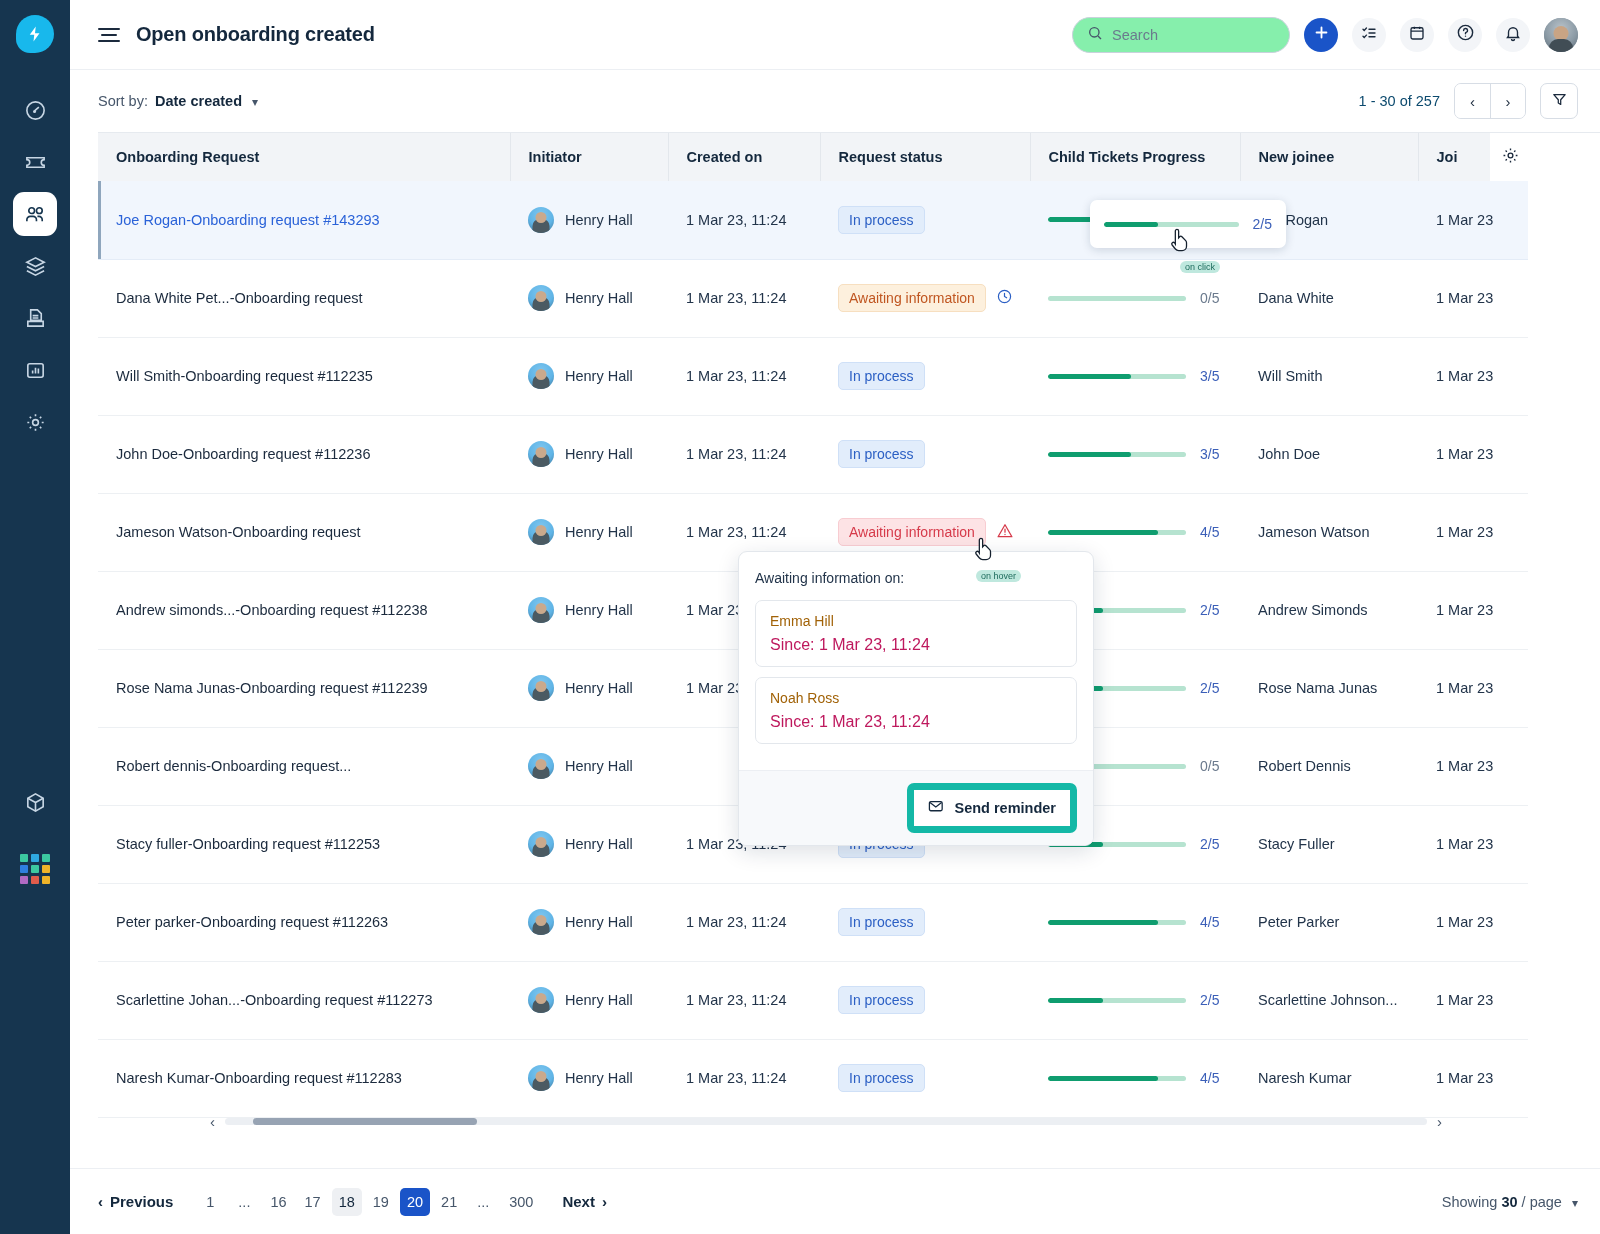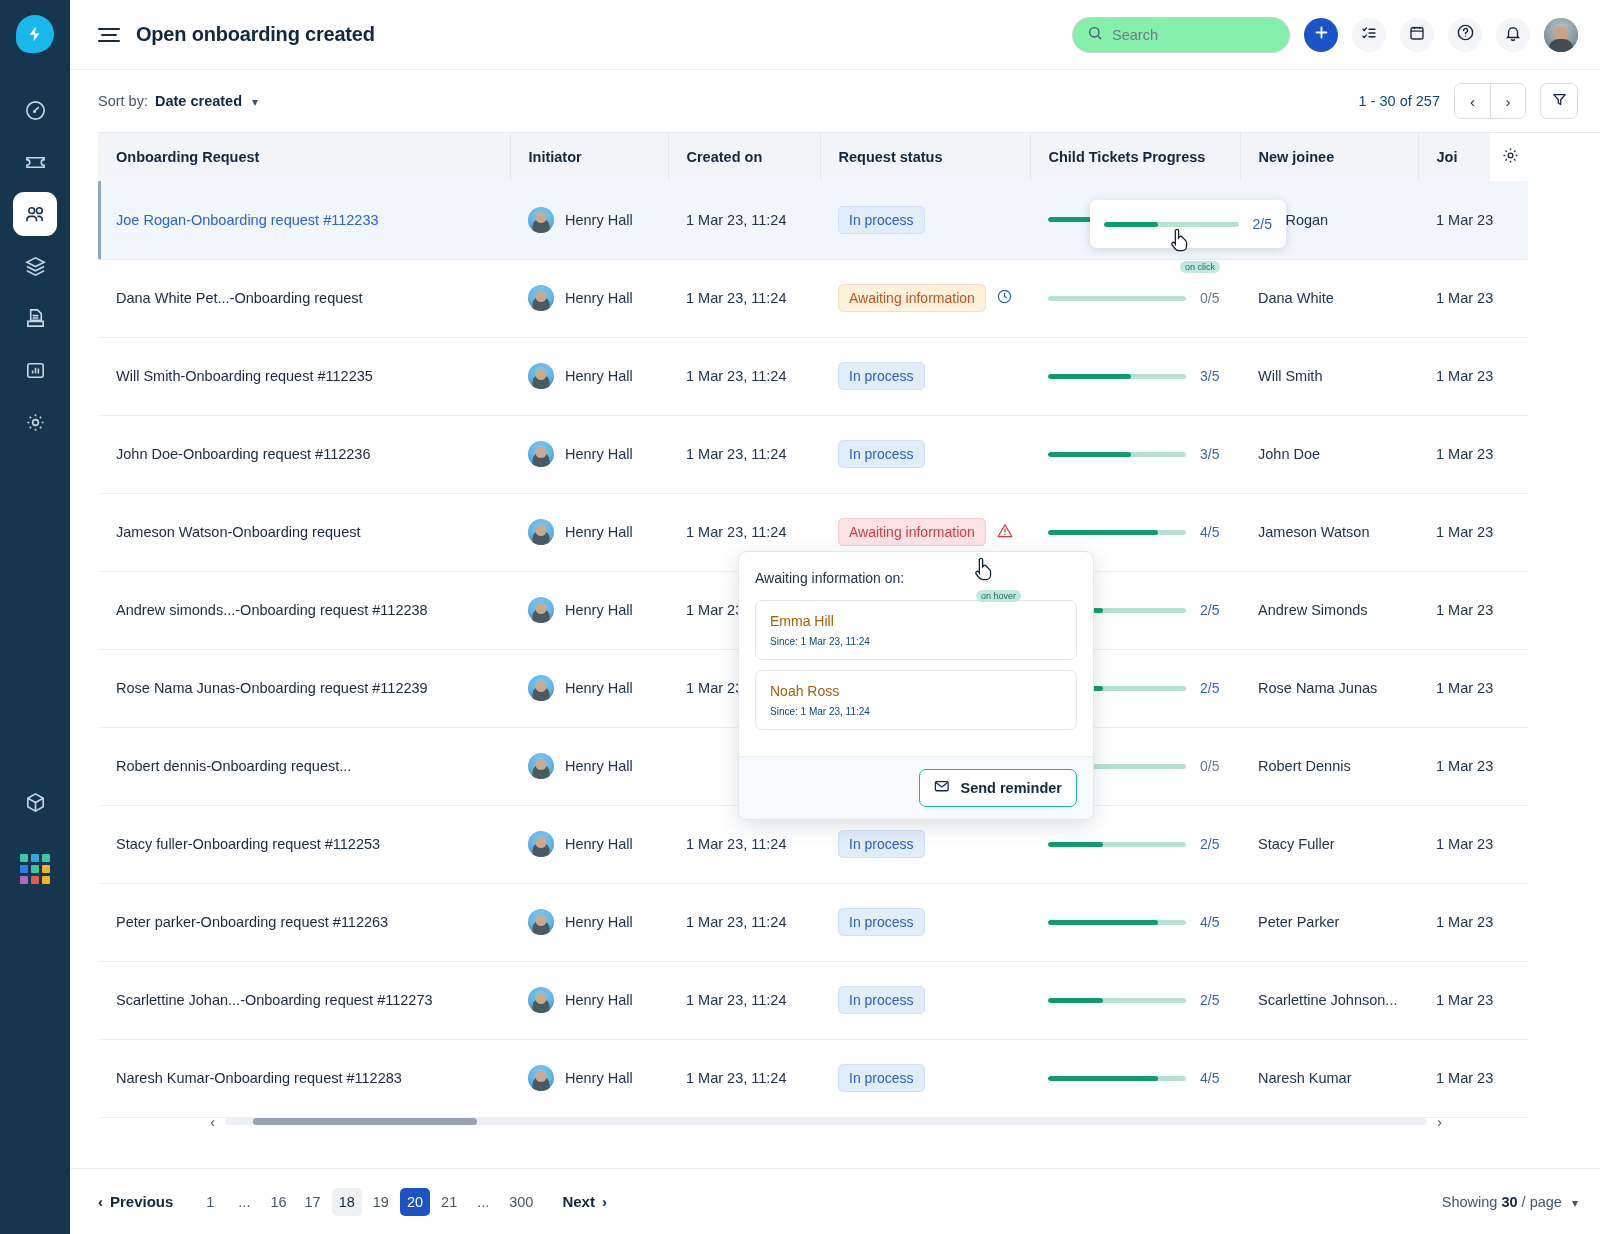--- a/index.html
+++ b/index.html
@@ -183,27 +183,27 @@
     position:absolute; left: 668px; top: 551px; width: 356px;
     background:#fff; border:1px solid #e3e7ec; border-radius: 9px;
     box-shadow: 0 6px 22px rgba(16,36,64,.14); z-index: 8; overflow:hidden;
   }
   .popover-body { padding: 18px 16px 16px 16px; }
   .popover-title { font-size: 14px; color:#22344a; margin-bottom: 14px; }
   .pop-card {
     border: 1px solid #e3e7ec; border-radius: 7px; padding: 12px 14px; margin-bottom: 10px;
   }
   .pop-card .nm { font-size: 14px; color:#a16207; margin-bottom: 7px; }
-  .pop-card .since { font-size: 10px; color:#0c4a6e; }
+  .pop-card .since { font-size: 16px; color:#be185d; }
   .popover-foot {
     background:#f7f9fb; border-top:1px solid #eceff3; padding: 12px 16px;
     display:flex; justify-content:flex-end;
   }
   .send-btn {
-    background:#fff; border:1px solid #14b8a6; border-radius:7px;
+    background:#fff; border:7px solid #14b8a6; border-radius:7px;
     padding: 9px 14px; font-size: 14.5px; font-weight:bold; color:#14283d;
     display:flex; align-items:center; gap: 9px; cursor:pointer;
     font-family:"Liberation Sans",sans-serif;
   }
 
   
   .hscroll {
     position:absolute; left: 140px; top: 1104px; width: 1232px; height: 34px;
     display:flex; align-items:center; gap: 10px;
   }
@@ -448,21 +448,21 @@
             <th>Initiator</th>
             <th>Created on</th>
             <th>Request status</th>
             <th>Child Tickets Progress</th>
             <th>New joinee</th>
             <th>Joi</th>
           </tr>
         </thead>
         <tbody id="tbody">
             <tr class="selected">
-              <td><span class="req-link">Joe Rogan-Onboarding request #112233</span></td>
+              <td><span class="req-link">Joe Rogan-Onboarding request #143293</span></td>
               <td>
                 <span class="initiator">
                   <span class="av"></span>
                   <span>Henry Hall</span>
                 </span>
               </td>
               <td>1 Mar 23, 11:24</td>
               <td>
                 <span class="status-cell">
                   <span class="badge inprocess">In process</span>
@@ -802,21 +802,21 @@
             <svg width="17" height="15" viewBox="0 0 24 20" fill="none" stroke="#14283d" stroke-width="1.8">
                 <rect x="2" y="3" width="18" height="13" rx="2"></rect>
                 <path d="M2.8 4.2 11 10.6l8.2-6.4"></path>
               </svg>
           </span>
           <span>Send reminder</span>
         </div>
       </div>
     </div>
 
-    <div class="cursor-badge" style="left:902px; top:557px;">
+    <div class="cursor-badge" style="left:902px; top:537px;">
       <svg width="22" height="26" viewBox="0 0 24 28">
         <path d="M8 3.2c0-1 .8-1.8 1.8-1.8S11.6 2.2 11.6 3.2v7.3l1.1-1.2c.7-.7 1.8-.7 2.5 0l4.1 4.3c.6.7.9 1.5.9 2.4v3.6c0 2.6-2.1 4.8-4.8 4.8h-3.7c-1.4 0-2.7-.6-3.6-1.7l-3.6-4.3c-.6-.8-.5-1.9.2-2.5.7-.6 1.7-.6 2.4 0L8 17.4z" fill="#ffffff" stroke="#15202e" stroke-width="1.4"></path>
       </svg>
       <div style="margin-top:-2px; margin-left:4px;"><span class="lbl">on hover</span></div>
     </div>
 
     <div class="hscroll">
       <span class="hs-arrow">‹</span>
       <div class="track">
           <div class="thumb"></div>

